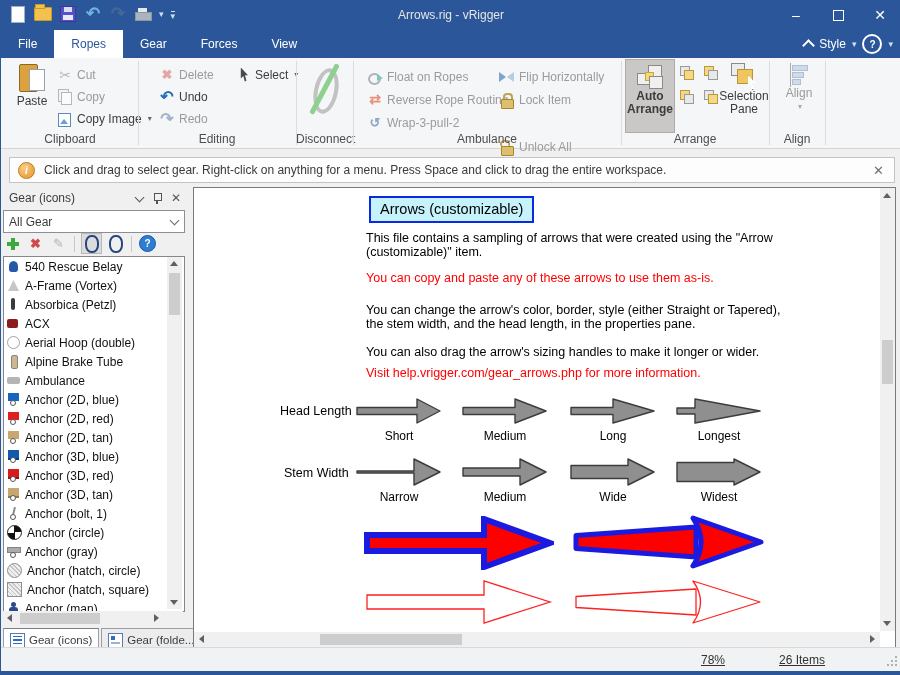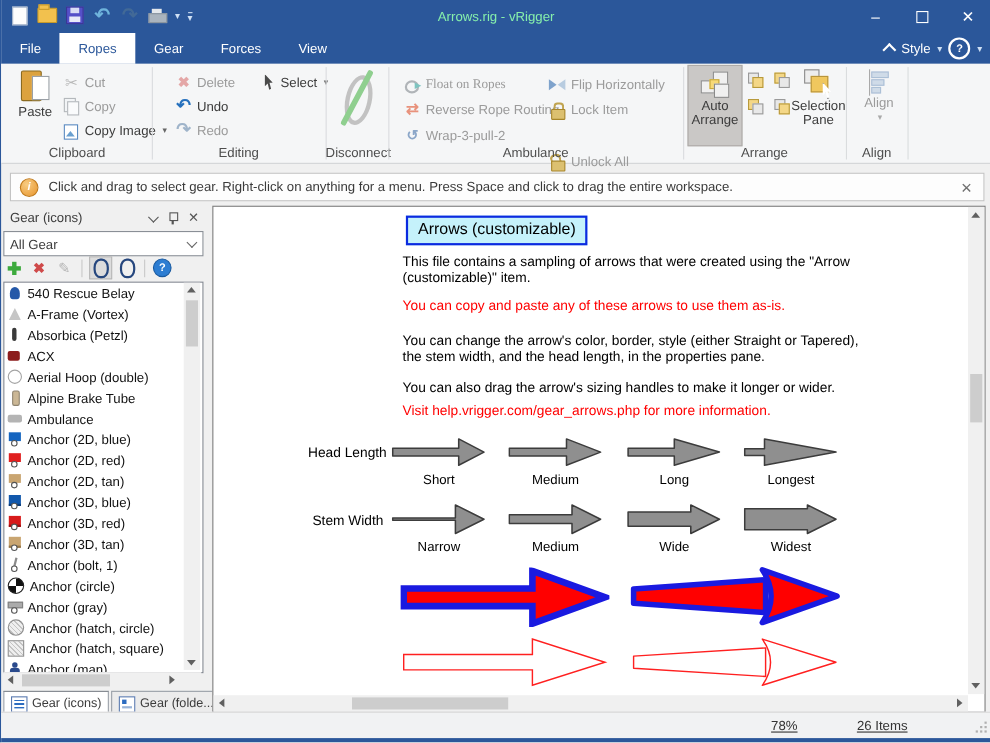--- a/index.html
+++ b/index.html
@@ -17,42 +17,42 @@
   .q-save::before{content:"";position:absolute;left:3px;top:0;width:8px;height:5px;background:#d8dcf4;}
   .q-save::after{content:"";position:absolute;left:2px;bottom:1px;width:10px;height:5px;background:#e8eaf8;}
   .q-undo{color:#6fb4dc;font-size:17px;line-height:16px;font-weight:bold;}
   .q-redo{color:#4a7096;font-size:17px;line-height:16px;font-weight:bold;opacity:.75;}
   .q-print{position:relative;width:16px;height:13px;}
   .q-print::before{content:"";position:absolute;left:3px;top:0;width:9px;height:4px;background:#e4e8ec;}
   .q-print::after{content:"";position:absolute;left:0;top:4px;width:15px;height:7px;background:#aab4be;border:1px solid #8c96a0;}
   .q-caret{color:#cfe0f4;font-size:9px;}
   .q-more{color:#cfe0f4;font-size:9px;border-top:1px solid #cfe0f4;line-height:8px;margin-top:2px;}
   .wtitle{position:absolute;left:0;right:0;top:0;height:30px;display:flex;align-items:center;justify-content:center;
-          font-size:12px;color:#86efac;pointer-events:none;}
+          font-size:12px;color:#e5e5e5;pointer-events:none;}
   .winctrl{position:absolute;right:0;top:0;height:30px;display:flex;}
   .wbtn{width:42px;height:30px;display:flex;align-items:center;justify-content:center;color:#fff;font-size:14px;}
   .wb-max i{display:block;width:9px;height:9px;border:1px solid #fff;}
   
   .tabrow{position:absolute;left:0;top:30px;width:100%;height:28px;background:#2b579a;display:flex;align-items:flex-end;}
   .rtab{height:28px;display:flex;align-items:center;padding:0 17px;color:#fff;font-size:12px;}
   .rtab.active{background:#fff;color:#2b579a;}
   .tabrow-right{position:absolute;right:8px;top:30px;height:28px;display:flex;align-items:center;gap:6px;color:#fff;font-size:12px;}
   .chev-up{width:7px;height:7px;border-left:2px solid #fff;border-top:2px solid #fff;transform:rotate(45deg);margin-top:3px;}
   .helpcirc{width:16px;height:16px;border:2px solid #fff;border-radius:50%;display:flex;align-items:center;justify-content:center;font-size:10px;font-weight:bold;}
   
   .ribbon{position:absolute;left:0;top:58px;width:100%;height:90px;background:#f5f6f7;border-bottom:1px solid #d2d4d6;font-size:12px;color:#3c3c3c;}
   .gsep{position:absolute;top:3px;height:84px;width:1px;background:#dadcde;}
   .grplabel{position:absolute;top:74px;font-size:12px;color:#4e4e4e;text-align:center;}
   .rrow{position:absolute;display:flex;align-items:center;gap:4px;height:21px;white-space:nowrap;}
   .dis{color:#9b9b9b;}
   .caret{font-size:8px;color:#666;margin-left:2px;}
   .caret.dis{color:#aaa;}
   .bigbtn{position:absolute;display:flex;flex-direction:column;align-items:center;justify-content:flex-start;
           text-align:center;line-height:13px;font-size:12px;padding-top:3px;}
-  .bigbtn.pressed{background:#cac8c6;border:1px solid #aeaba8;}
+  .bigbtn.pressed{background:#cac8c6;border:1px solid #aeaba8;font-weight:bold;}
   
   .ric{display:inline-block;position:relative;width:16px;height:16px;flex:none;}
   .icon-paste{width:26px;height:30px;margin-bottom:2px;}
   .icon-paste::before{content:"";position:absolute;left:0;top:1px;width:17px;height:26px;background:#dca23e;border:1px solid #8a6a20;border-radius:2px;}
   .icon-paste::after{content:"";position:absolute;right:0;top:6px;width:14px;height:20px;background:#fff;border:1px solid #9aa0a6;}
   .icon-cut{color:#b8b8b8;font-size:14px;line-height:16px;text-align:center;}
   .icon-copy::before{content:"";position:absolute;left:1px;top:0;width:9px;height:11px;background:#f2f4f6;border:1px solid #b4b8bc;}
   .icon-copy::after{content:"";position:absolute;left:4px;top:3px;width:9px;height:11px;background:#fafbfc;border:1px solid #b4b8bc;}
   .icon-copyimg::before{content:"";position:absolute;left:1px;top:2px;width:11px;height:12px;background:#fff;border:1px solid #5a8ac0;}
   .icon-copyimg::after{content:"";position:absolute;left:3px;top:8px;border-left:4px solid transparent;border-right:4px solid transparent;border-bottom:5px solid #6aa0d0;}
@@ -274,21 +274,21 @@
     </div>
     <div class="grplabel" style="left:137px;width:158px;">Editing</div>
     <div class="gsep" style="left:295px;"></div>
 
     <div class="bigbtn" style="left:300px;top:2px;width:48px;height:68px;">
       <span class="ric icon-disconnect"></span>
     </div>
     <div class="grplabel" style="left:295px;width:57px;">Disconnect</div>
     <div class="gsep" style="left:352px;"></div>
 
-    <div class="rrow dis" style="left:366px;top:8px;font-family:Liberation Serif, serif;">
+    <div class="rrow dis" style="left:366px;top:8px;">
       <span class="ric icon-float"></span>
       <span>Float on Ropes</span>
     </div>
     <div class="rrow dis" style="left:366px;top:31px;">
       <span class="ric icon-reverse">⇄</span>
       <span>Reverse Rope Routing</span>
     </div>
     <div class="rrow dis" style="left:366px;top:54px;">
       <span class="ric icon-wrap">↺</span>
       <span>Wrap-3-pull-2</span>

